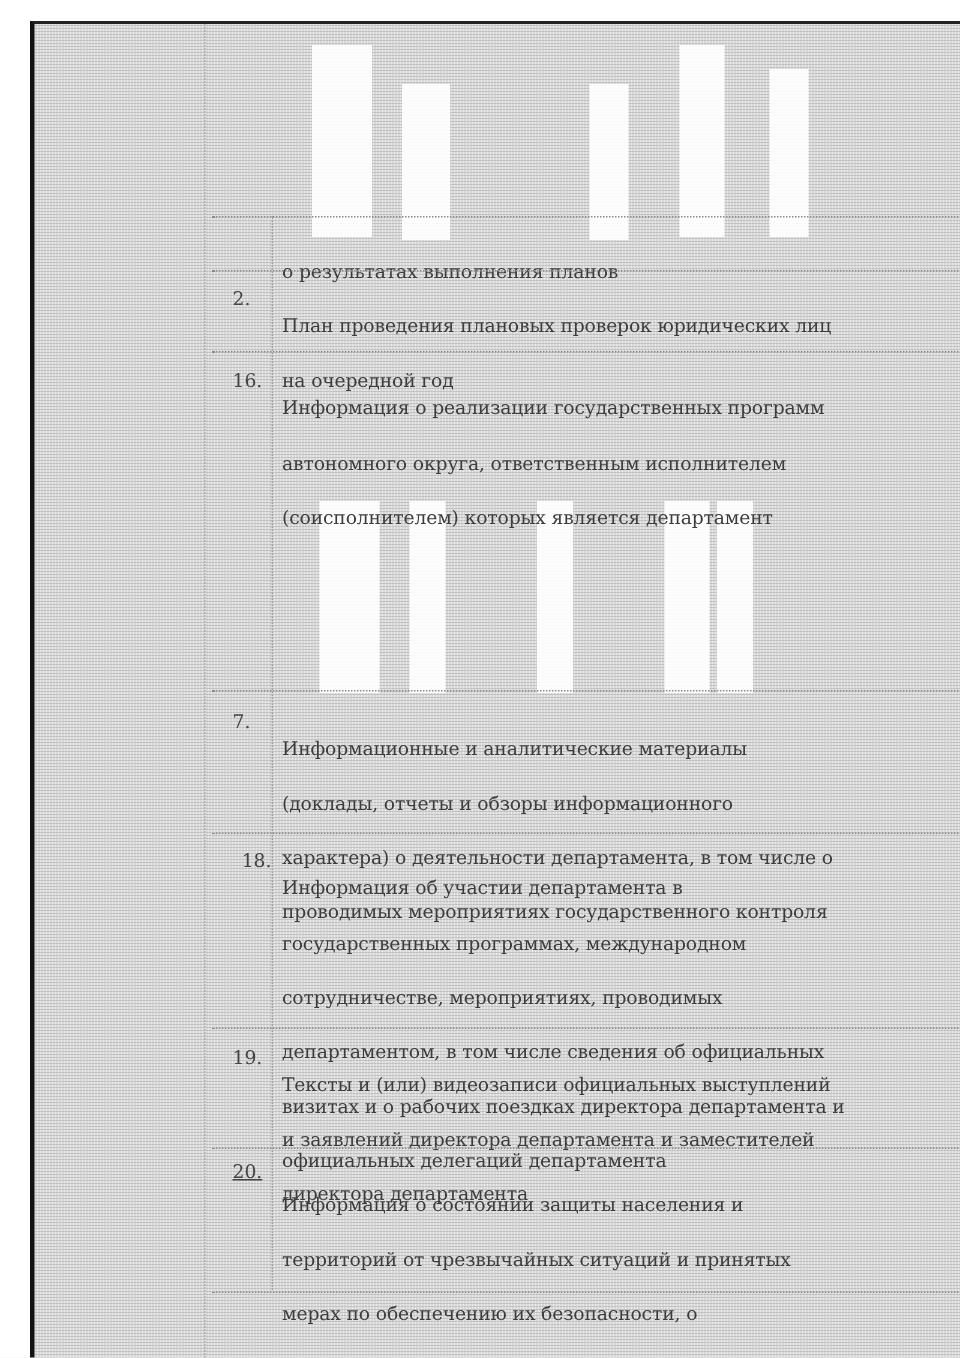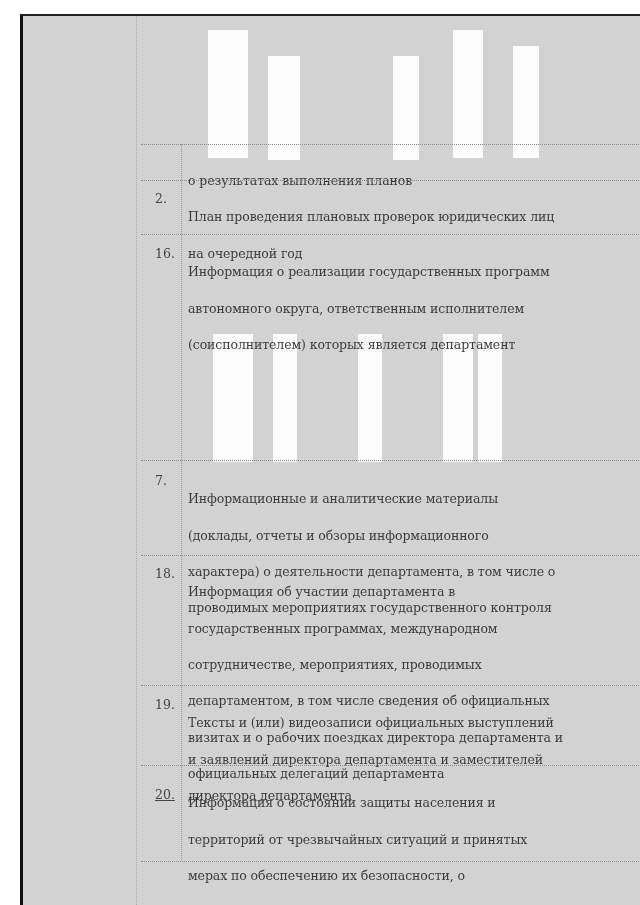--- a/index.html
+++ b/index.html
@@ -131,42 +131,42 @@
       <span class="num" style="top:11px;">7.</span>
       <div class="cell" style="top:11px;">
         <span class="line">Информационные и аналитические материалы</span>
         <span class="line">(доклады, отчеты и обзоры информационного</span>
         <span class="line">характера) о деятельности департамента, в том числе о</span>
         <span class="line">проводимых мероприятиях государственного контроля</span>
       </div>
     </div>
 
     <div class="row" style="top:539px; height:130px;">
-      <span class="num" style="top:9px;">18.</span>
+      <span class="num" style="top:9px;text-align:right;">18.</span>
       <div class="cell" style="top:9px;">
         <span class="line">Информация об участии департамента в</span>
         <span class="line">государственных программах, международном</span>
         <span class="line">сотрудничестве, мероприятиях, проводимых</span>
         <span class="line">департаментом, в том числе сведения об официальных</span>
         <span class="line">визитах и о рабочих поездках директора департамента и</span>
         <span class="line">официальных делегаций департамента</span>
       </div>
     </div>
 
     <div class="row" style="top:669px; height:80px;">
       <span class="num" style="top:10px;">19.</span>
       <div class="cell" style="top:10px;">
         <span class="line">Тексты и (или) видеозаписи официальных выступлений</span>
         <span class="line">и заявлений директора департамента и заместителей</span>
         <span class="line">директора департамента</span>
       </div>
     </div>
 
     <div class="row" style="top:749px; height:95px; border-bottom:1px dotted #8a8a8a;">
-      <span class="num" style="top:20px;text-decoration:underline;">20.</span>
+      <span class="num" style="top:6px;text-decoration:underline;">20.</span>
       <div class="cell" style="top:10px;">
         <span class="line">Информация о состоянии защиты населения и</span>
         <span class="line">территорий от чрезвычайных ситуаций и принятых</span>
         <span class="line">мерах по обеспечению их безопасности, о</span>
         <span class="line">прогнозируемых и возникших чрезвычайных ситуациях,</span>
       </div>
     </div>
 
     <div class="vdiv" style="top:128px; height:716px; left:40px;"></div>
   </div>

